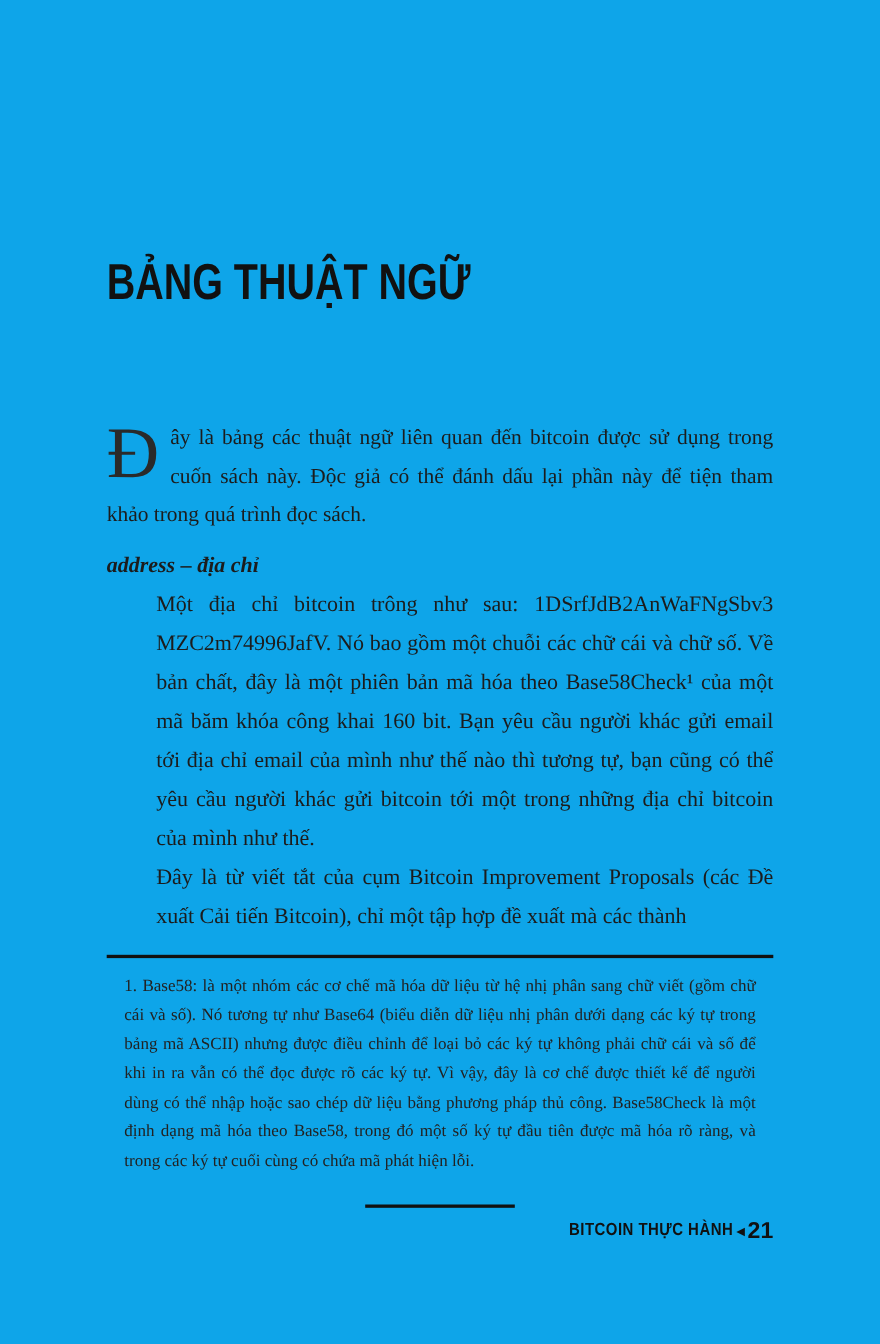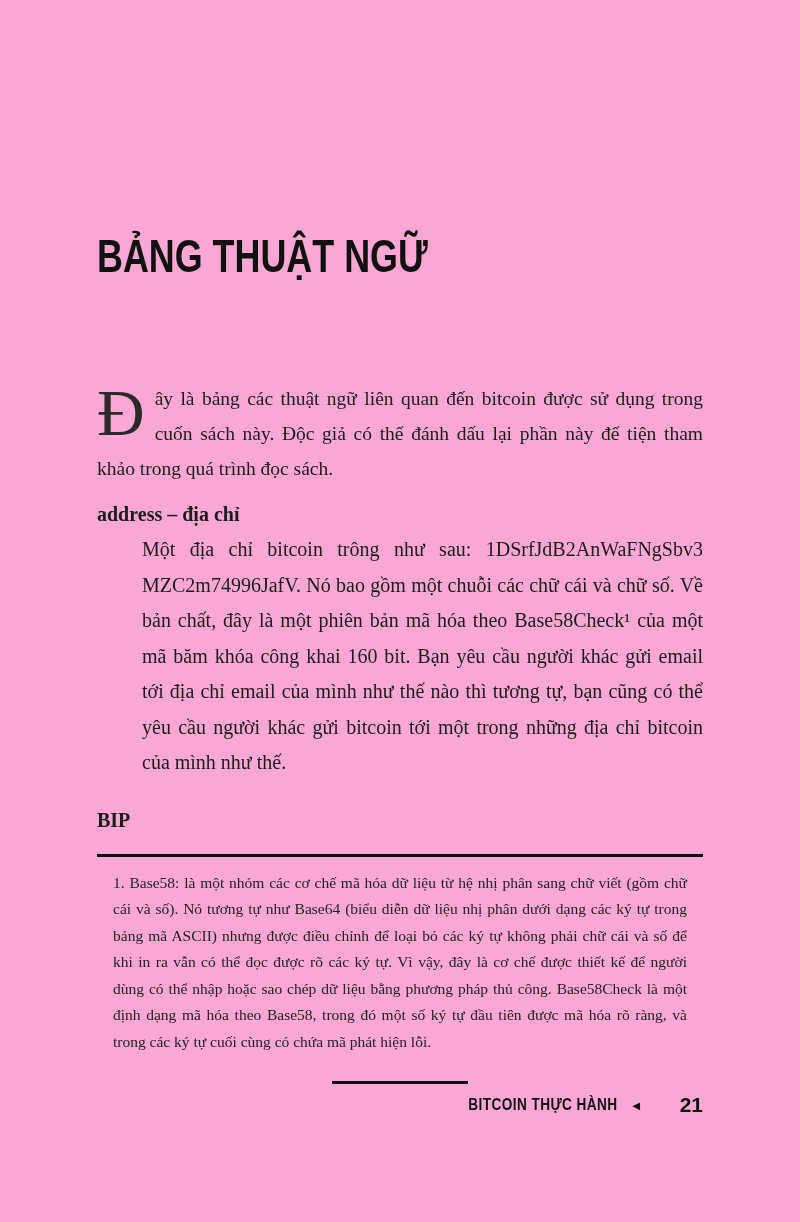--- a/index.html
+++ b/index.html
@@ -5,21 +5,21 @@
   html, body {
     margin: 0;
     padding: 0;
     background: #e9e9e9;
   }
   .page {
     position: relative;
     width: 800px;
     height: 1222px;
     margin: 0 auto;
-    background: #f9a8d4;
+    background: #0ea5e9;
     box-sizing: border-box;
     padding: 0 97px;
     font-family: "Liberation Serif", serif;
     color: #1c1c1c;
     overflow: hidden;
   }
   .page-title {
     margin: 0;
     padding-top: 233px;
     font-family: "Liberation Sans", sans-serif;
@@ -45,20 +45,21 @@
     line-height: 56px;
     padding: 4px 10px 0 0;
     font-family: "Liberation Serif", serif;
     color: #2a2a2a;
   }
   .entry { margin: 0; }
   .term {
     margin-top: 11px;
     font-size: 20px;
     line-height: 35px;
+    font-style: italic;
     font-weight: 700;
     color: #1c1c1c;
   }
   .definition {
     margin: 0;
     margin-left: 45px;
     font-size: 20px;
     line-height: 35.5px;
     text-align: justify;
   }
@@ -83,21 +84,20 @@
     width: 136px;
     height: 3px;
     background: #111;
     border: none;
   }
   .footer-row {
     margin-top: 9px;
     display: flex;
     justify-content: flex-end;
     align-items: center;
-    gap: 12px;
   }
   .footer-book-title {
     font-family: "Liberation Sans", sans-serif;
     font-weight: 700;
     font-size: 16px;
     letter-spacing: 0.5px;
     color: #111;
     transform: scaleX(0.85);
     transform-origin: right center;
     white-space: nowrap;
@@ -105,41 +105,40 @@
   .footer-arrow {
     font-size: 13px;
     color: #111;
     line-height: 1;
   }
   .footer-page-number {
     font-family: "Liberation Sans", sans-serif;
     font-weight: 700;
     font-size: 21px;
     color: #111;
-    margin-left: 25px;
   }
 </style>
 </head>
 <body>
 
 <div class="page">
 
   <h1 class="page-title">BẢNG THUẬT NGỮ</h1>
 
   <p class="intro">
     <span class="dropcap">Đ</span><span>ây là bảng các thuật ngữ liên quan đến bitcoin được sử dụng trong cuốn sách này. Độc giả có thể đánh dấu lại phần này để tiện tham khảo trong quá trình đọc sách.</span>
   </p>
 
   <div class="entry entry-address">
     <div class="term">address – địa chỉ</div>
     <p class="definition">Một địa chỉ bitcoin trông như sau: 1DSrfJdB2AnWaFNgSbv3 MZC2m74996JafV. Nó bao gồm một chuỗi các chữ cái và chữ số. Về bản chất, đây là một phiên bản mã hóa theo Base58Check¹ của một mã băm khóa công khai 160 bit. Bạn yêu cầu người khác gửi email tới địa chỉ email của mình như thế nào thì tương tự, bạn cũng có thể yêu cầu người khác gửi bitcoin tới một trong những địa chỉ bitcoin của mình như thế.</p>
   </div>
 
   <div class="entry entry-bip">
-    <div class="term">BIP</div>
+    <p class="definition">Đây là từ viết tắt của cụm Bitcoin Improvement Proposals (các Đề xuất Cải tiến Bitcoin), chỉ một tập hợp đề xuất mà các thành</p>
   </div>
 
   <hr class="footnote-rule">
 
   <p class="footnote">1. Base58: là một nhóm các cơ chế mã hóa dữ liệu từ hệ nhị phân sang chữ viết (gồm chữ cái và số). Nó tương tự như Base64 (biểu diễn dữ liệu nhị phân dưới dạng các ký tự trong bảng mã ASCII) nhưng được điều chỉnh để loại bỏ các ký tự không phải chữ cái và số để khi in ra vẫn có thể đọc được rõ các ký tự. Vì vậy, đây là cơ chế được thiết kế để người dùng có thể nhập hoặc sao chép dữ liệu bằng phương pháp thủ công. Base58Check là một định dạng mã hóa theo Base58, trong đó một số ký tự đầu tiên được mã hóa rõ ràng, và trong các ký tự cuối cùng có chứa mã phát hiện lỗi.</p>
 
   <hr class="footer-rule">
 
   <div class="footer-row">
     <span class="footer-book-title">BITCOIN THỰC HÀNH</span>

